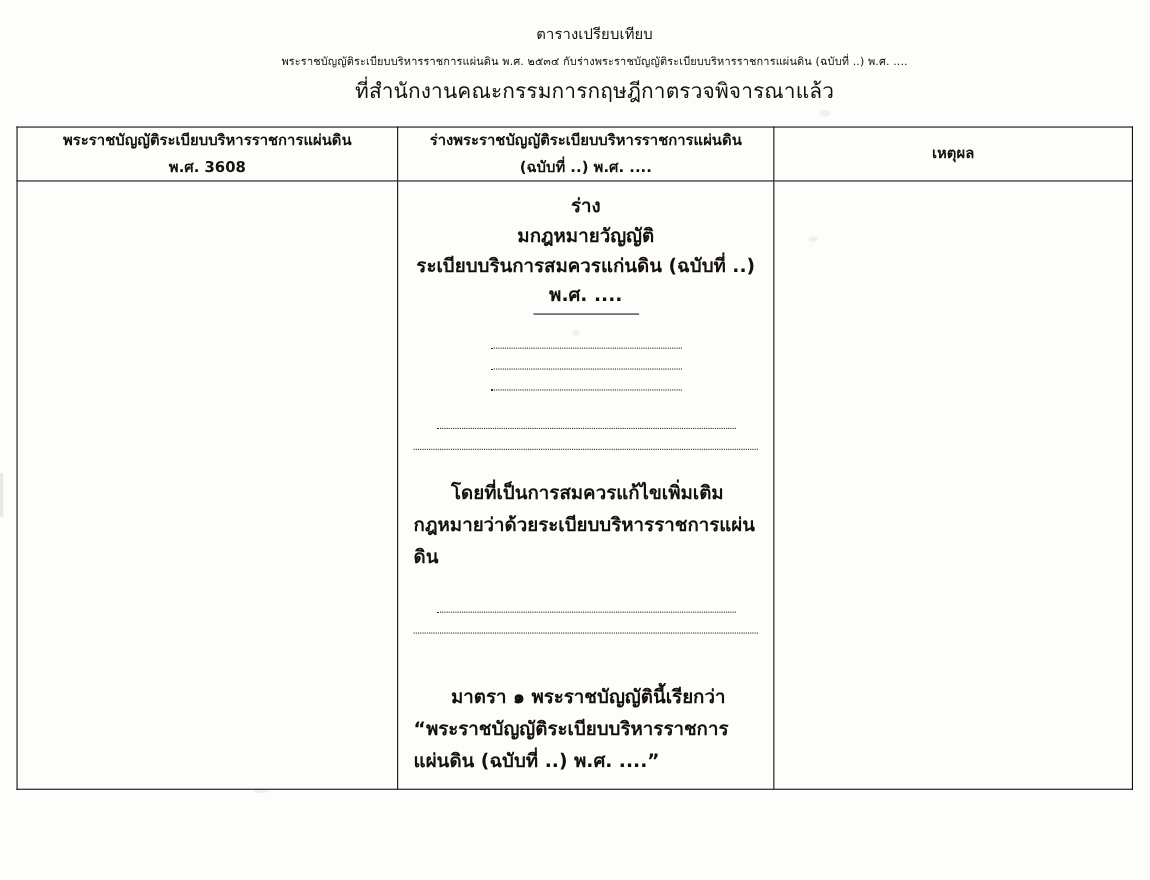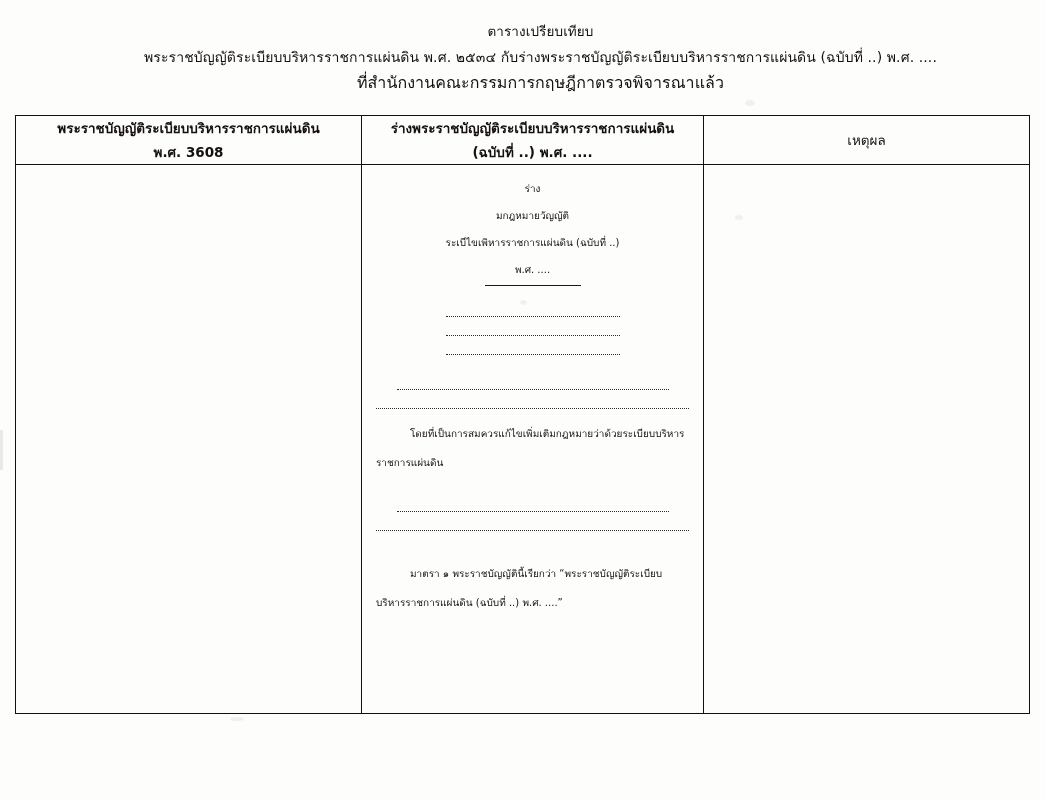--- a/index.html
+++ b/index.html
@@ -24,22 +24,22 @@
     text-align: center;
     padding-top: 18px;
   }
   .doc-header .line {
     font-size: 14px;
     line-height: 26px;
     letter-spacing: 0.1px;
     padding-left: 36px;
   }
   .doc-header .line.l1 { font-size: 13.5px; }
-  .doc-header .line.l2 { font-size: 14px; text-align: center; }
-  .doc-header .line.l3 { font-size: 16px; }
+  .doc-header .line.l2 { font-size: 10px; text-align: center; }
+  .doc-header .line.l3 { font-size: 19px; }
 
   table.compare {
     border-collapse: collapse;
     margin: 19px auto 0 auto;
     width: 1014px;
     table-layout: fixed;
     padding-left: 37px;
   }
   table.compare td, table.compare th {
     border: 1px solid #111;
@@ -52,33 +52,34 @@
 
   thead td {
     text-align: center;
     padding: 8px 6px 10px 6px;
     font-size: 13.5px;
     line-height: 24px;
     font-weight: 600;
   }
   thead td.c-head {
     vertical-align: middle;
-    font-weight: 400;
+    font-weight: 700;
   }
 
   tbody td {
     height: 548px;
     padding: 0;
   }
   .cell-inner {
     padding: 10px 14px 10px 14px;
     min-height: 530px;
     box-sizing: border-box;
-    font-size: 10px;
+    font-size: 17px;
     line-height: 26px;
+    font-weight: bold;
   }
   .t-title { text-align: center; }
   .t-title div { line-height: 27px; }
   .rule-short {
     width: 96px;
     height: 0;
     border-top: 1px solid #1a1a1a;
     margin: 2px auto 0 auto;
   }
   .dotline {
@@ -88,26 +89,26 @@
   }
   .dots-w1 { width: 174px; margin-top: 30px; }
   .dots-w2 { width: 174px; margin-top: 18px; }
   .dots-w3 { width: 174px; margin-top: 18px; }
   .dots-full1 { width: 272px; margin: 34px auto 0 auto; }
   .dots-full2 { width: 100%; margin-top: 18px; }
   .dots-full3 { width: 272px; margin: 34px auto 0 auto; }
   .dots-full4 { width: 100%; margin-top: 18px; }
 
   .para {
-    margin-top: 10px;
+    margin-top: 26px;
     line-height: 29px;
     text-indent: 34px;
   }
   .para2 {
-    margin-top: 28px;
+    margin-top: 44px;
     line-height: 29px;
     text-indent: 34px;
   }
   .smudge {
     position: absolute;
     background: rgba(0,0,0,0.05);
     border-radius: 50%;
     pointer-events: none;
   }
   .edge-mark {
@@ -153,21 +154,21 @@
     <tbody>
       <tr>
         <td>
           <div class="cell-inner"></div>
         </td>
         <td>
           <div class="cell-inner">
             <div class="t-title">
               <div>ร่าง</div>
               <div>มกฎหมายวัญญัติ</div>
-              <div>ระเบีไขเพิหารราชการแผ่นดิน (ฉบับที่ ..)</div>
+              <div>ระเบียบบรินการสมควรแก่นดิน (ฉบับที่ ..)</div>
               <div>พ.ศ. ....</div>
               <div class="rule-short"></div>
             </div>
 
             <div class="dotline dots-w1"></div>
             <div class="dotline dots-w2"></div>
             <div class="dotline dots-w3"></div>
 
             <div class="dotline dots-full1"></div>
             <div class="dotline dots-full2"></div>

